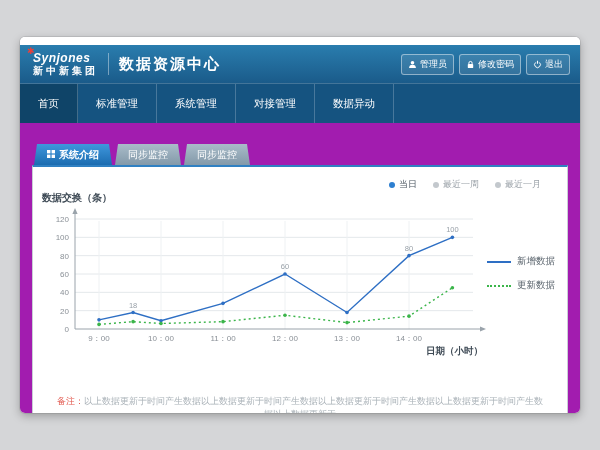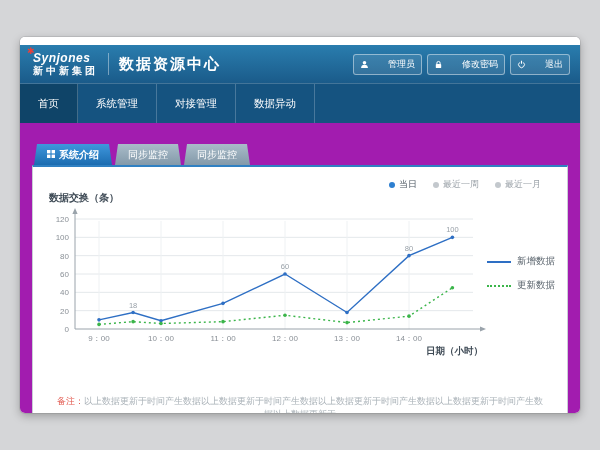--- a/index.html
+++ b/index.html
@@ -13,21 +13,21 @@
   
   .topbar{height:38px;background:linear-gradient(#2a7dae,#1a5b8a);display:flex;align-items:center;padding:0 10px;}
   .brand{display:flex;align-items:center;gap:10px;}
   .logo{display:flex;flex-direction:column;line-height:1;position:relative;padding-left:3px;}
   .logo-mark{position:absolute;left:-3px;top:-5px;color:#e8413c;font-size:9px;}
   .logo-en{color:#fff;font-style:italic;font-weight:bold;font-size:12px;letter-spacing:.5px;}
   .logo-cn{color:#fff;font-weight:bold;font-size:10px;letter-spacing:3px;margin-top:2px;white-space:nowrap;}
   .vdiv{width:1px;height:22px;background:rgba(255,255,255,.4);}
   .app-title{color:#fff;font-size:15px;font-weight:bold;letter-spacing:2px;white-space:nowrap;}
   .user-area{margin-left:auto;display:flex;gap:5px;}
-  .ubtn{display:flex;align-items:center;gap:19px;background:rgba(255,255,255,.1);
+  .ubtn{display:flex;align-items:center;gap:3px;background:rgba(255,255,255,.1);
         border:1px solid rgba(255,255,255,.45);border-radius:3px;color:#fff;font-size:9px;
         padding:3px 6px;cursor:pointer;font-family:inherit;white-space:nowrap;}
   .uicon{display:flex;align-items:center;}
   
   .mainnav{height:40px;background:#155380;display:flex;align-items:stretch;border-top:1px solid rgba(255,255,255,.2);}
   .nav-item{color:#fff;font-size:10.5px;display:flex;align-items:center;padding:0 18px;
             border-right:1px solid rgba(255,255,255,.22);cursor:pointer;text-decoration:none;white-space:nowrap;}
   .nav-item.active{background:#0f4468;}
   
   .content{height:324px;background:#a21caf;padding:21px 12px 0;}
@@ -37,21 +37,21 @@
        clip-path:polygon(0 100%,3px 0,calc(100% - 3px) 0,100% 100%);}
   .tab.active{background:linear-gradient(#3f97dd,#1b6cb0);font-weight:bold;}
   .panel{position:relative;background:#fff;border:1px solid #c9cfd6;border-top:2px solid #2f80c2;height:250px;}
   .top-legend{position:absolute;top:11px;right:26px;display:flex;gap:16px;}
   .pl-item{display:flex;align-items:center;gap:4px;font-size:9px;color:#9aa1a8;cursor:pointer;}
   .pl-item.active{color:#49545f;margin-left:44px;}
   .pl-item em{font-style:normal;}
   .dot{width:6px;height:6px;border-radius:50%;}
   .dot.blue{background:#2e7fd0;}
   .dot.gray{background:#c3c8cd;}
-  .ylabel{position:absolute;left:16px;top:24px;font-size:10px;font-weight:bold;color:#3e4a55;}
+  .ylabel{position:absolute;left:9px;top:24px;font-size:10px;font-weight:bold;color:#3e4a55;}
   .chart{position:absolute;left:8px;top:40px;}
   .chart text{font-family:"Liberation Sans","DejaVu Sans",sans-serif;}
   .side-legend{position:absolute;right:12px;top:88px;display:flex;flex-direction:column;gap:11px;}
   .sl-item{display:flex;align-items:center;gap:6px;font-size:9.5px;color:#5a646d;cursor:pointer;white-space:nowrap;}
   .line-sample{width:24px;height:0;display:inline-block;}
   .line-sample.solid{border-top:2px solid #2e6fc4;}
   .line-sample.dashed{border-top:2px dotted #3bb54a;}
   .note{position:absolute;left:0;right:0;top:228px;text-align:center;font-size:9px;color:#aab2b8;padding:0 20px;}
   .note-label{color:#e2574d;}
 </style>
@@ -98,20 +98,21 @@
                 <path d="M3 2.7a3.2 3.2 0 1 0 4 0" fill="none" stroke="#fff" stroke-width="1.1"></path>
               </svg>
           </span>
           <span>退出</span>
         </button>
       </div>
     </header>
 
     <nav class="mainnav">
       <a class="nav-item active">首页</a>
+      <a class="nav-item">标准管理</a>
       <a class="nav-item">系统管理</a>
       <a class="nav-item">对接管理</a>
       <a class="nav-item">数据异动</a>
     </nav>
 
     <div class="content">
       <div class="tabs">
         <div class="tab active">
           <span class="tab-ico">
             <svg width="8" height="8" viewBox="0 0 8 8" fill="#fff">

